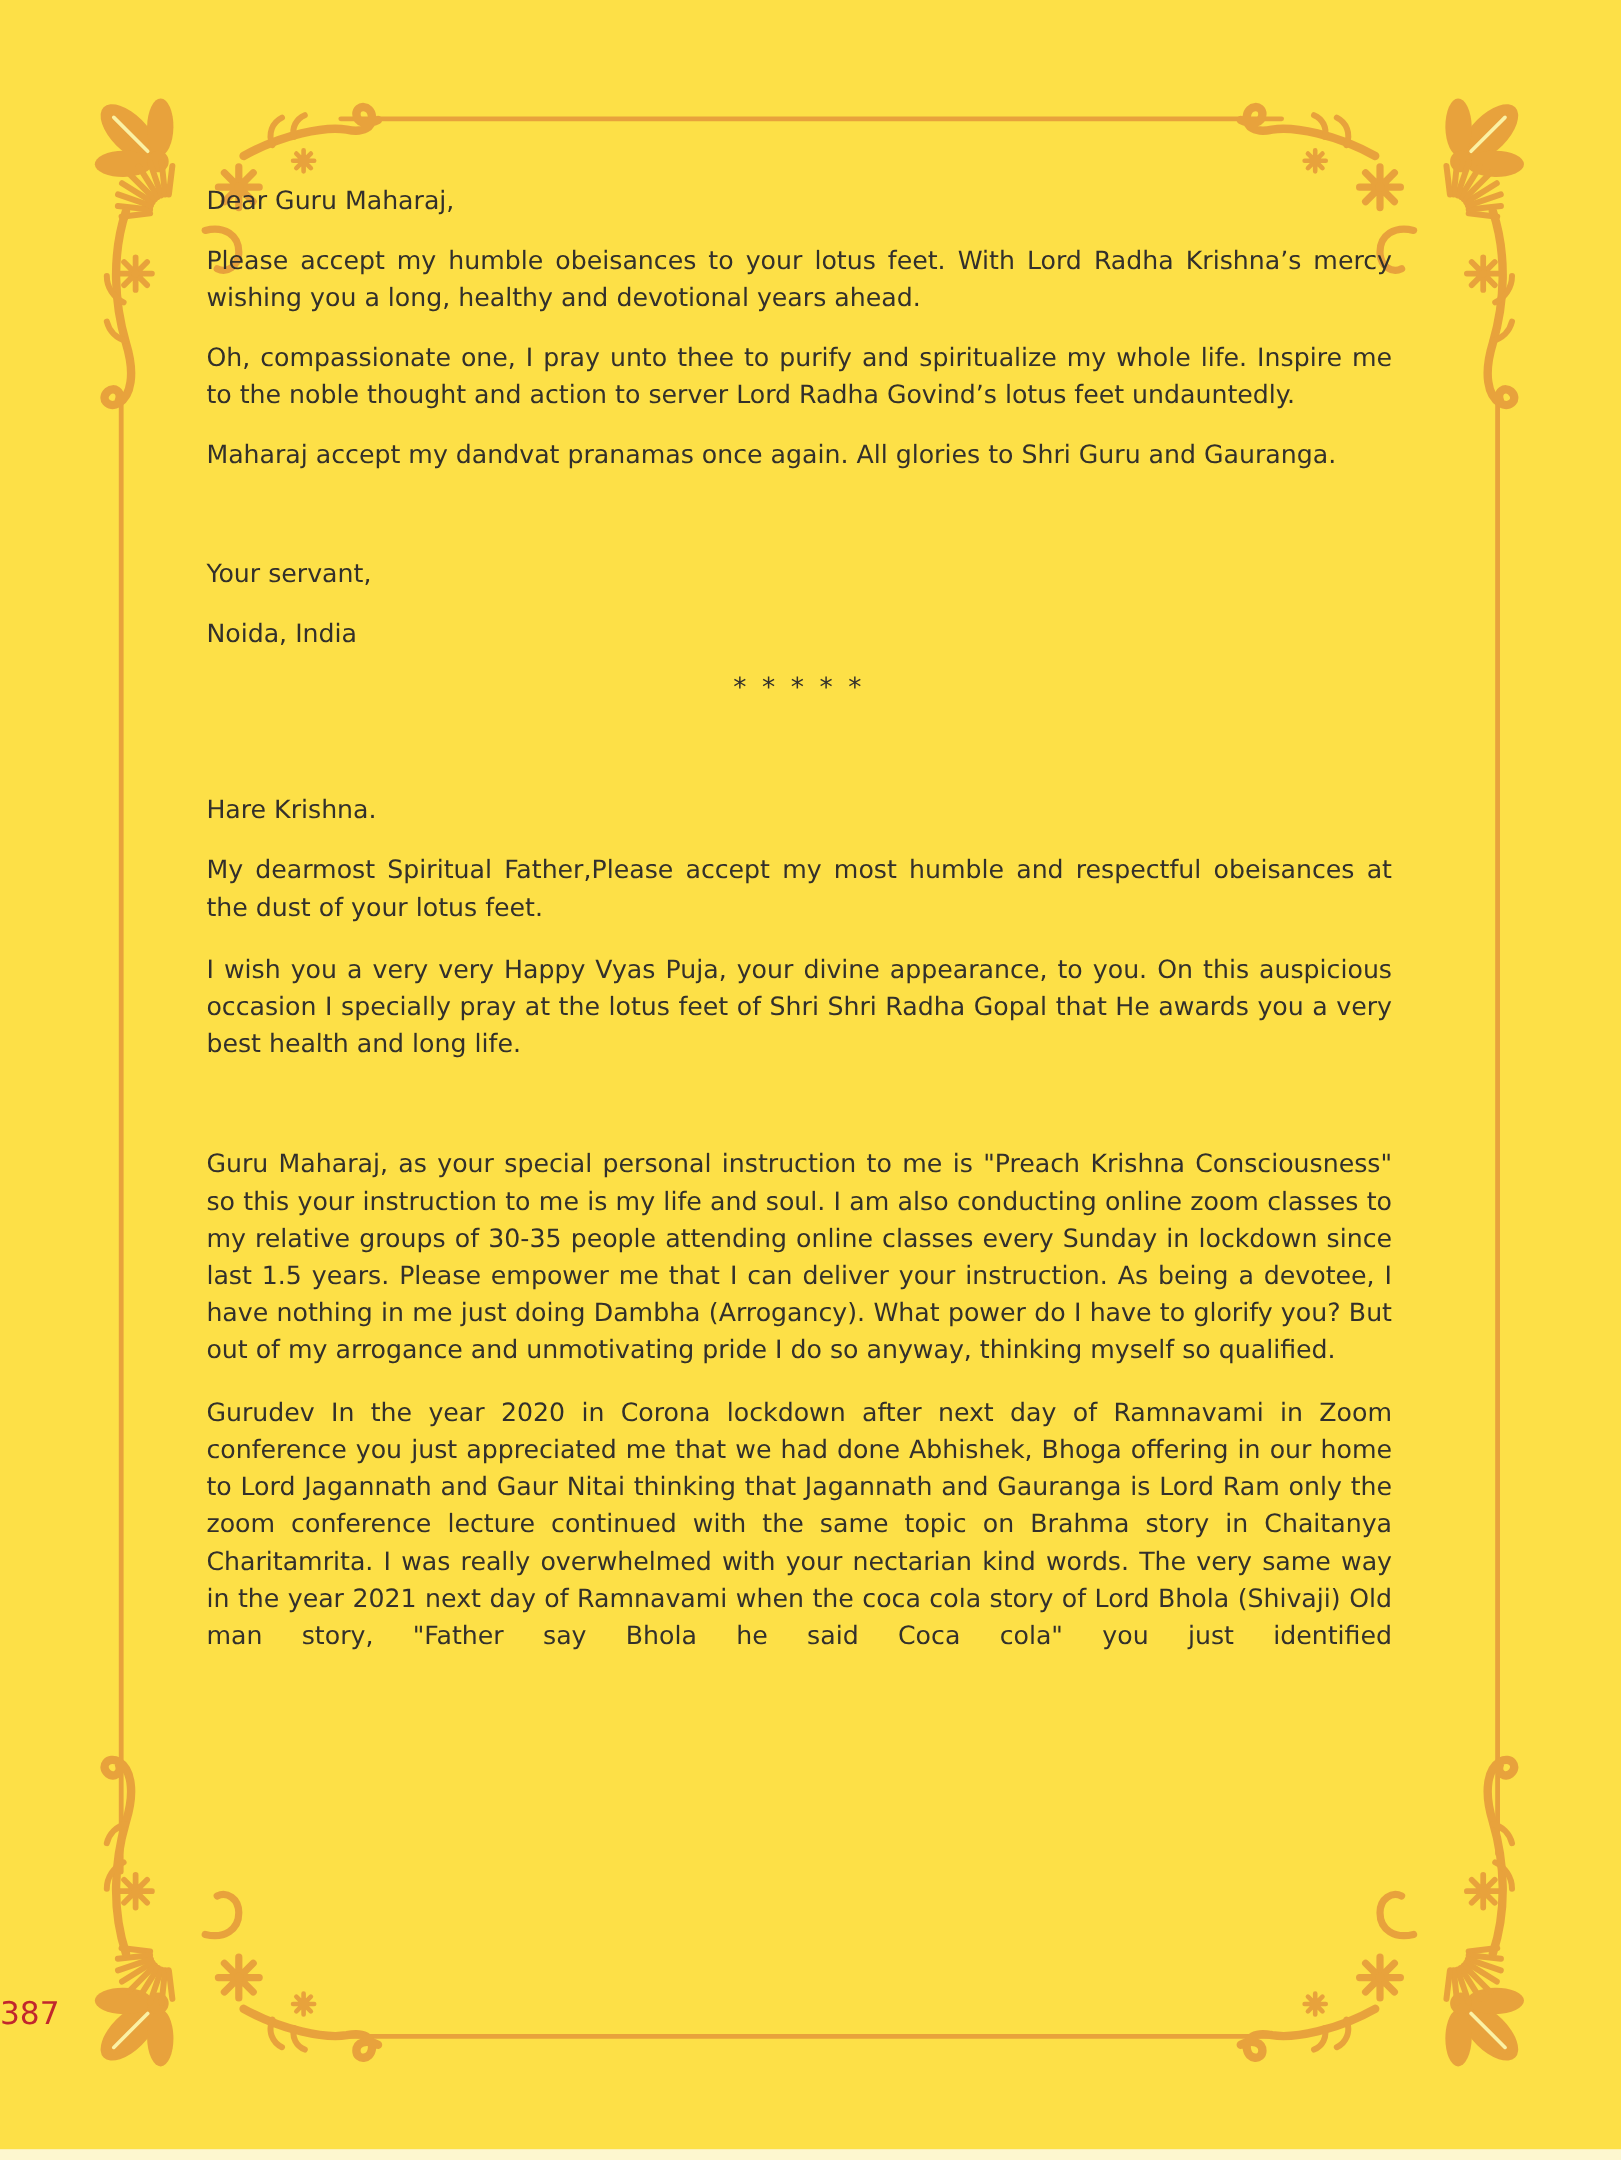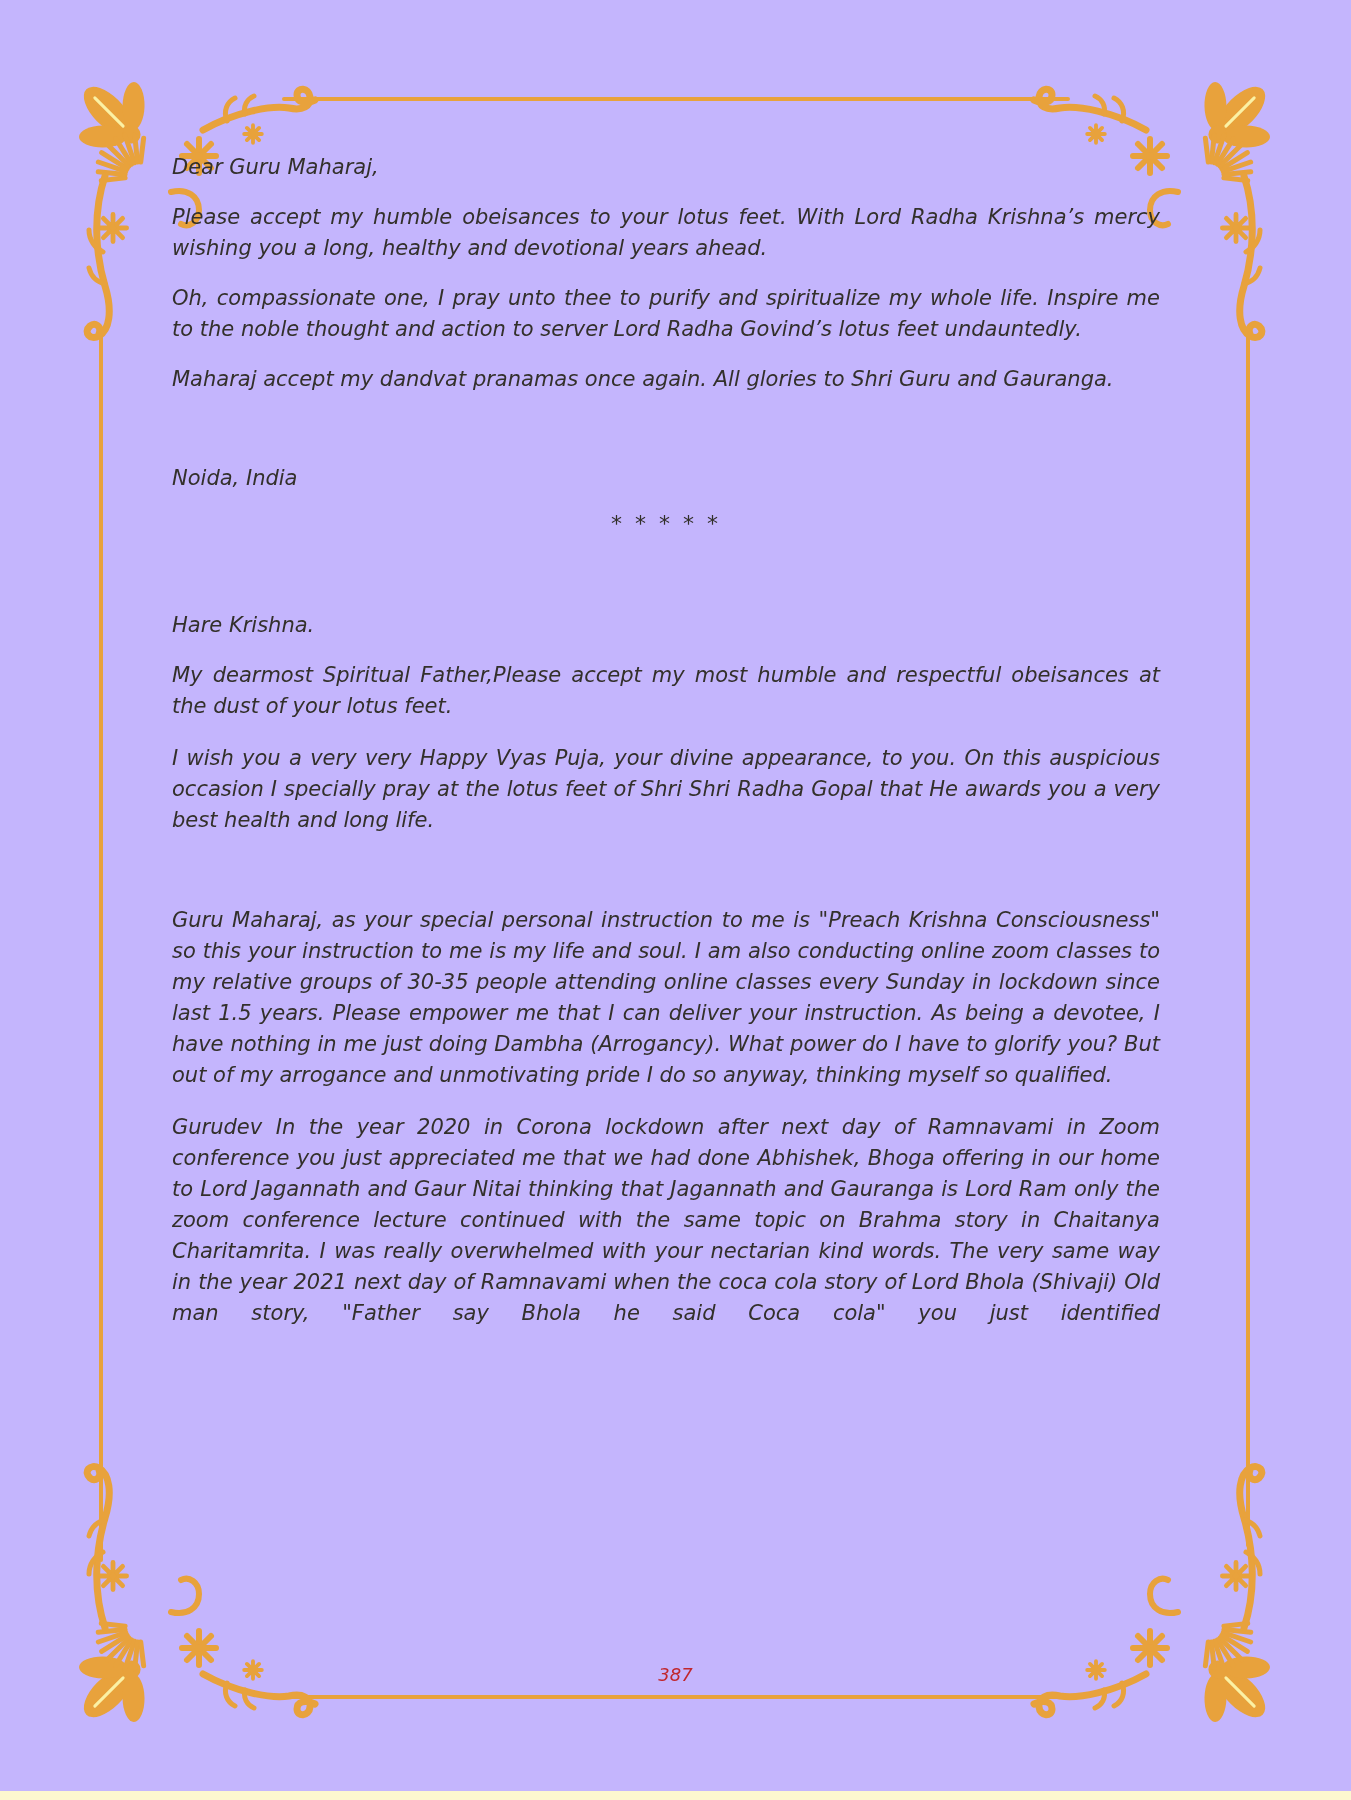--- a/index.html
+++ b/index.html
@@ -1,24 +1,23 @@
 <!DOCTYPE html>
 <html><head>
 <meta charset="utf-8">
 <style>
   html, body { margin: 0; padding: 0; background: #fbf1a4; }
   .page {
     position: relative;
     width: 1351px;
     height: 1800px;
-    background: #c4b5fd;
+    background: #fde047;
     overflow: hidden;
     font-family: "DejaVu Sans", "Liberation Sans", sans-serif;
     color: #33302b;
-    font-style: italic;
   }
   .frame-svg {
     position: absolute;
     left: 0; top: 0;
     width: 1351px; height: 1800px;
     pointer-events: none;
   }
   .content {
     position: absolute;
     left: 172px;
@@ -38,22 +37,21 @@
   .separator {
     text-align: center !important;
     letter-spacing: 3px;
     font-size: 22px;
   }
   .continued { text-align-last: justify; }
   .page-number {
     position: absolute;
     left: 0; top: 1664px;
     width: 100%;
-    text-align: center;
-    font-size: 18px;
+    font-size: 26px;
     color: #c1272d;
   }
   .page-bottom-edge {
     position: absolute;
     left: 0; bottom: 0;
     width: 100%; height: 9px;
     background: #fdf7cf;
   }
 </style>
 </head>
@@ -139,20 +137,21 @@
   </svg>
 
   <div class="content">
 
     <p class="left">Dear Guru Maharaj,</p>
 
     <p>Please accept my humble obeisances to your lotus feet. With Lord Radha Krishna’s mercy wishing you a long, healthy and devotional years ahead.</p>
     <p>Oh, compassionate one, I pray unto thee to purify and spiritualize my whole life. Inspire me to the noble thought and action to server Lord Radha Govind’s lotus feet undauntedly.</p>
     <p class="mb-68">Maharaj accept my dandvat pranamas once again. All glories to Shri Guru and Gauranga.</p>
 
+    <p class="left">Your servant,</p>
     <p class="left mb-14">Noida, India</p>
 
     <p class="separator mb-71">* * * * *</p>
 
     <p class="left">Hare Krishna.</p>
 
     <p class="mb-21">My dearmost Spiritual Father,Please accept my most humble and respectful obeisances at the dust of your lotus feet.</p>
     <p class="mb-69">I wish you a very very Happy Vyas Puja, your divine appearance, to you. On this auspicious occasion I specially pray at the lotus feet of Shri Shri Radha Gopal that He awards you a very best health and long life.</p>
     <p class="mb-21">Guru Maharaj, as your special personal instruction to me is "Preach Krishna Consciousness" so this your instruction to me is my life and soul. I am also conducting online zoom classes to my relative groups of 30-35 people attending online classes every Sunday in lockdown since last 1.5 years. Please empower me that I can deliver your instruction. As being a devotee, I have nothing in me just doing Dambha (Arrogancy). What power do I have to glorify you? But out of my arrogance and unmotivating pride I do so anyway, thinking myself so qualified.</p>
     <p class="continued">Gurudev In the year 2020 in Corona lockdown after next day of Ramnavami in Zoom conference you just appreciated me that we had done Abhishek, Bhoga offering in our home to Lord Jagannath and Gaur Nitai thinking that Jagannath and Gauranga is Lord Ram only the zoom conference lecture continued with the same topic on Brahma story in Chaitanya Charitamrita. I was really overwhelmed with your nectarian kind words. The very same way in the year 2021 next day of Ramnavami when the coca cola story of Lord Bhola (Shivaji) Old man story, "Father say Bhola he said Coca cola" you just identified</p>

